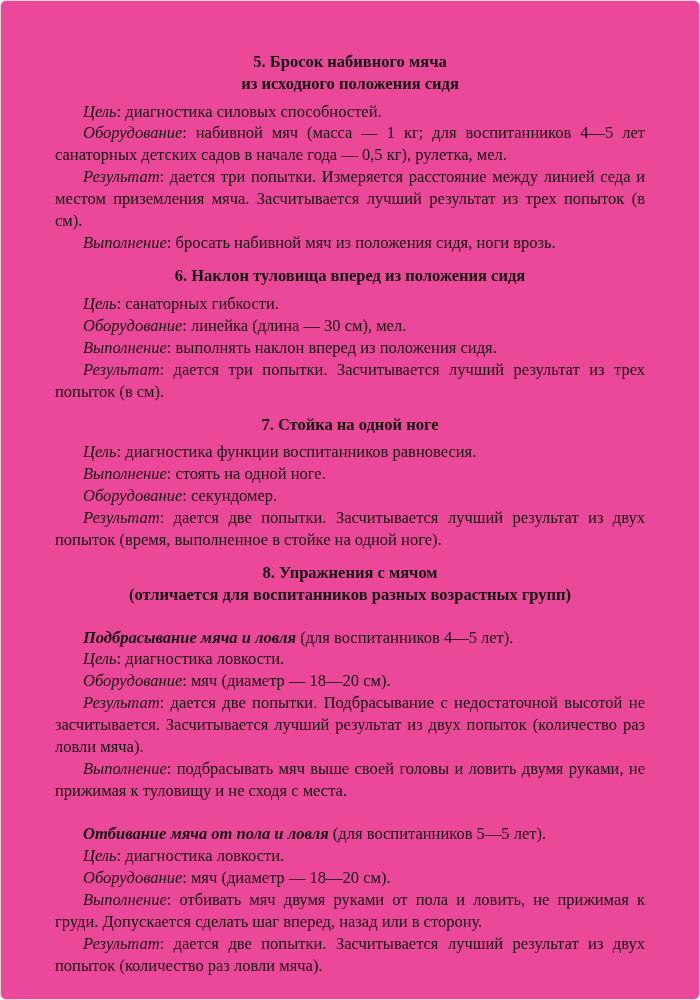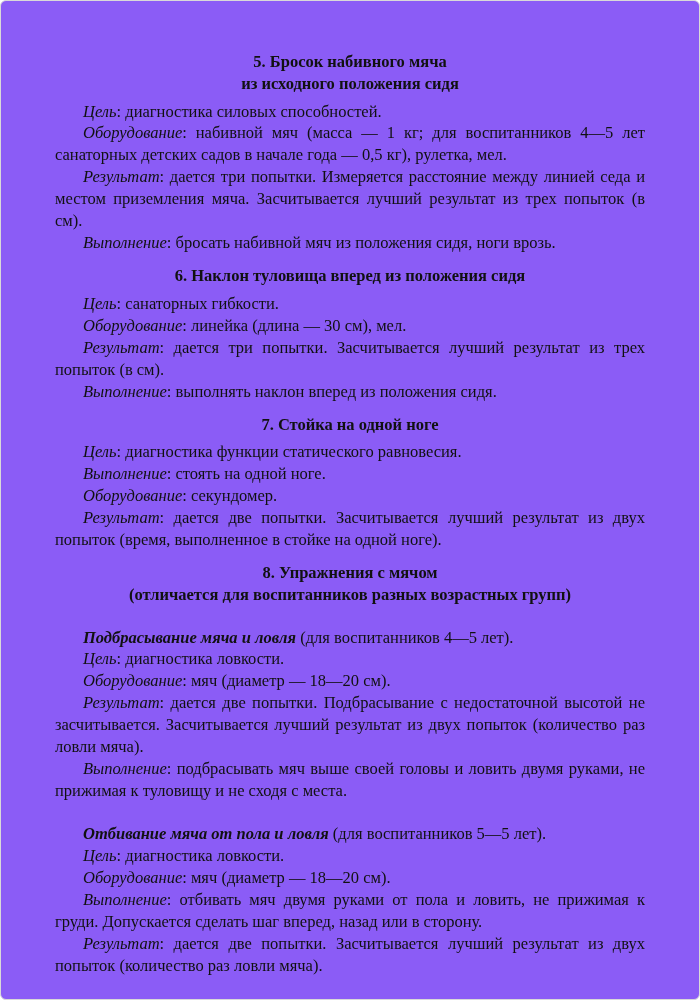--- a/index.html
+++ b/index.html
@@ -1,21 +1,21 @@
 <!DOCTYPE html>
 <html lang="ru"><head>
 <meta charset="utf-8">
 <style>
   html, body { margin: 0; padding: 0; background: #ffffff; }
   .page {
     position: relative;
     width: 700px;
     height: 1000px;
     box-sizing: border-box;
-    background: #8b5cf6;
+    background: #ec4899;
     border: 1px solid #d9d9d9;
     border-radius: 6px;
     padding: 50px 54px 0 54px;
     font-family: "Liberation Serif", "DejaVu Serif", serif;
     font-size: 16.5px;
     color: #111111;
     overflow: hidden;
   }
   .heading {
     font-weight: 700;
@@ -49,25 +49,25 @@
 
   <h2 class="heading first"><span>5. Бросок набивного мяча</span><br><span>из исходного положения сидя</span></h2>
   <p class="para"><span class="term">Цель</span><span>: диагностика силовых способностей.</span></p>
   <p class="para"><span class="term">Оборудование</span><span>: набивной мяч (масса — 1 кг; для воспитанников 4—5 лет санаторных детских садов в начале года — 0,5 кг), рулетка, мел.</span></p>
   <p class="para"><span class="term">Результат</span><span>: дается три попытки. Измеряется расстояние между линией седа и местом приземления мяча. Засчитывается лучший результат из трех попыток (в см).</span></p>
   <p class="para"><span class="term">Выполнение</span><span>: бросать набивной мяч из положения сидя, ноги врозь.</span></p>
 
   <h2 class="heading"><span>6. Наклон туловища вперед из положения сидя</span></h2>
   <p class="para"><span class="term">Цель</span><span>: санаторных гибкости.</span></p>
   <p class="para"><span class="term">Оборудование</span><span>: линейка (длина — 30 см), мел.</span></p>
+  <p class="para"><span class="term">Выполнение</span><span>: выполнять наклон вперед из положения сидя.</span></p>
   <p class="para"><span class="term">Результат</span><span>: дается три попытки. Засчитывается лучший результат из трех попыток (в см).</span></p>
-  <p class="para"><span class="term">Выполнение</span><span>: выполнять наклон вперед из положения сидя.</span></p>
 
   <h2 class="heading"><span>7. Стойка на одной ноге</span></h2>
-  <p class="para"><span class="term">Цель</span><span>: диагностика функции статического равновесия.</span></p>
+  <p class="para"><span class="term">Цель</span><span>: диагностика функции воспитанников равновесия.</span></p>
   <p class="para"><span class="term">Выполнение</span><span>: стоять на одной ноге.</span></p>
   <p class="para"><span class="term">Оборудование</span><span>: секундомер.</span></p>
   <p class="para"><span class="term">Результат</span><span>: дается две попытки. Засчитывается лучший результат из двух попыток (время, выполненное в стойке на одной ноге).</span></p>
 
   <h2 class="heading"><span>8. Упражнения с мячом</span><br><span>(отличается для воспитанников разных возрастных групп)</span></h2>
 
   <p class="para ex-title-para"><span class="ex-title">Подбрасывание мяча и ловля</span><span> (для воспитанников 4—5 лет).</span></p>
   <p class="para"><span class="term">Цель</span><span>: диагностика ловкости.</span></p>
   <p class="para"><span class="term">Оборудование</span><span>: мяч (диаметр — 18—20 см).</span></p>
   <p class="para"><span class="term">Результат</span><span>: дается две попытки. Подбрасывание с недостаточной высотой не засчитывается. Засчитывается лучший результат из двух попыток (количество раз ловли мяча).</span></p>

